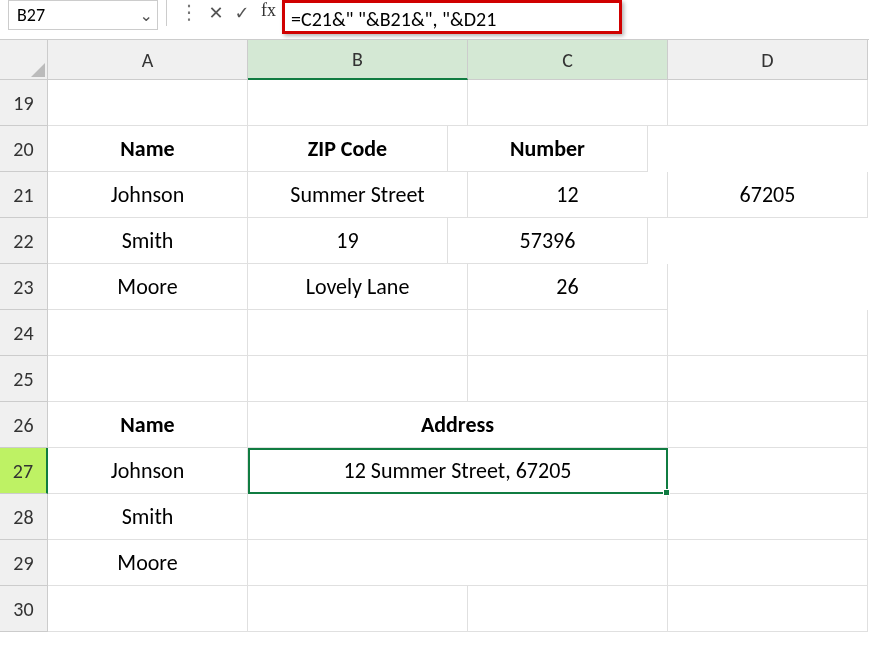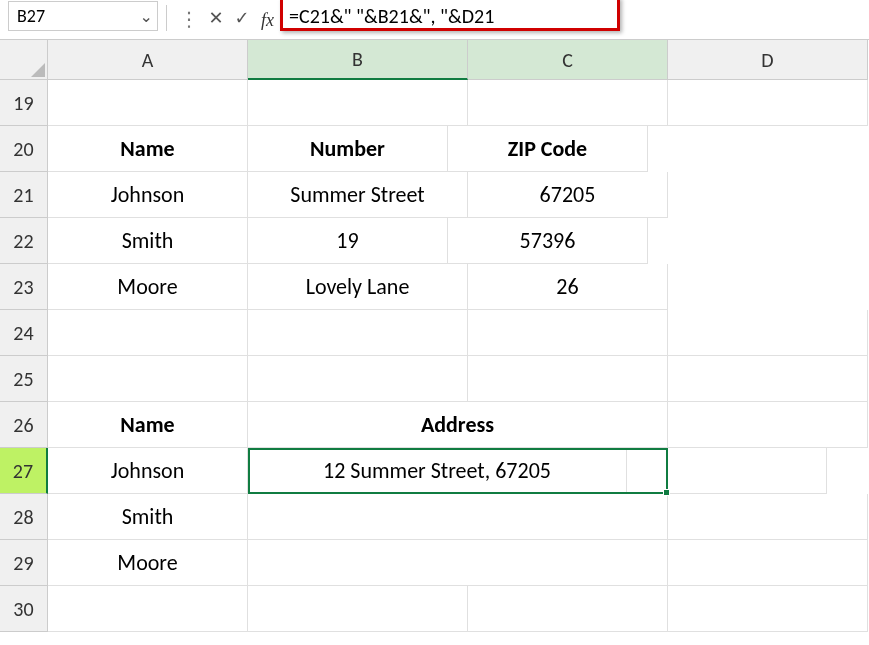--- a/index.html
+++ b/index.html
@@ -8,24 +8,24 @@
       font-family: Calibri, Arial, sans-serif;
       font-size: 20px;
       background: #fff;
       color: #000;
       width: 869px;
       height: 645px;
       overflow: hidden;
     }
     .formula-bar {
       display: flex;
-      align-items: flex-end;
+      align-items: flex-start;
       height: 40px;
       border-bottom: 1px solid #ccc;
-      padding: 8px 8px;
+      padding: 0 8px;
       background: #fff;
     }
     .name-box {
       width: 150px;
       height: 30px;
       border: 1px solid #ccc;
       display: flex;
       align-items: center;
       padding: 0 8px;
       font-size: 18px;
@@ -51,21 +51,20 @@
     .fb-icon {
       width: 26px;
       height: 26px;
       display: flex;
       align-items: center;
       justify-content: center;
       color: #555;
       font-size: 18px;
     }
     .fx {
-      font-style: italic;
       font-family: Georgia, serif;
       font-size: 18px;
       color: #333;
       margin: 0 6px;
     }
     .formula-input {
       flex: 0 0 auto;
       width: 340px;
       height: 34px;
       line-height: 32px;
@@ -236,27 +235,28 @@
 
         <div class="grid-row">
           <div class="cell w-a"></div>
           <div class="cell w-b"></div>
           <div class="cell w-c"></div>
           <div class="cell w-d"></div>
         </div>
 
         <div class="grid-row">
           <div class="cell w-a bold">Name</div>
+          <div class="cell w-d bold">ZIP Code</div>
           <div class="cell w-c bold">Number</div>
-          <div class="cell w-d bold">ZIP Code</div>
         </div>
 
         <div class="grid-row">
           <div class="cell w-a">Johnson</div>
           <div class="cell w-b">Summer Street</div>
+          <div class="cell w-c">12</div>
           <div class="cell w-d">67205</div>
         </div>
 
         <div class="grid-row">
           <div class="cell w-a">Smith</div>
           <div class="cell w-c">19</div>
           <div class="cell w-d">57396</div>
         </div>
 
         <div class="grid-row">
@@ -280,21 +280,21 @@
         </div>
 
         <div class="grid-row">
           <div class="cell w-a bold">Name</div>
           <div class="cell bold" style="width:420px">Address</div>
           <div class="cell w-d"></div>
         </div>
 
         <div class="grid-row">
           <div class="cell w-a">Johnson</div>
-          <div class="cell" style="width:379px">12 Summer Street, 67205</div>
+          <div class="cell" style="width:420px">12 Summer Street, 67205</div>
           <div class="cell w-d"></div>
         </div>
 
         <div class="grid-row">
           <div class="cell w-a">Smith</div>
           <div class="cell" style="width:420px"></div>
           <div class="cell w-d"></div>
         </div>
 
         <div class="grid-row">

